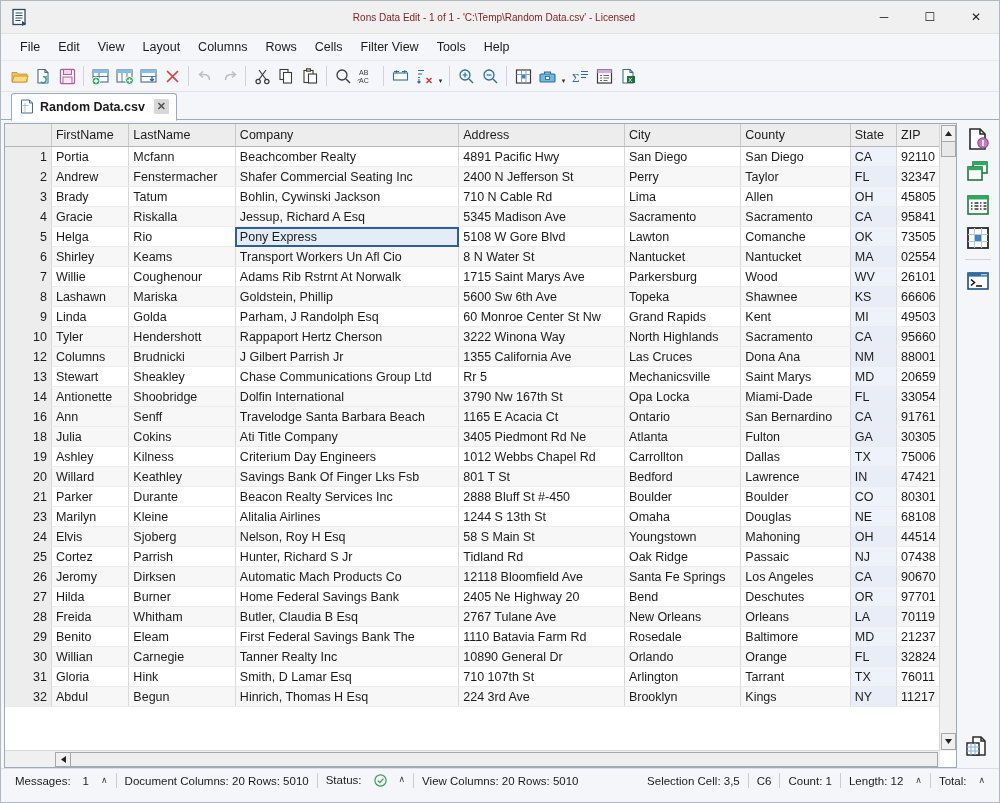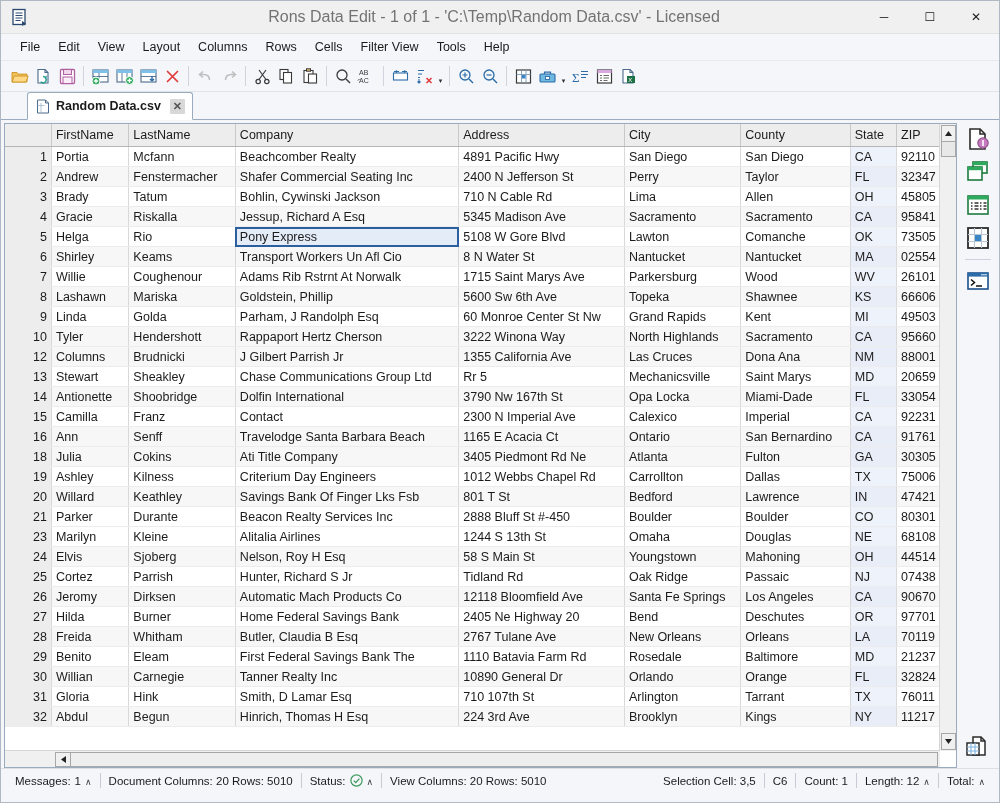--- a/index.html
+++ b/index.html
@@ -11,40 +11,40 @@
     color:#000;
     -webkit-font-smoothing:antialiased;
   }
   #app{position:relative;width:1000px;height:803px;box-sizing:border-box;
        border:1px solid #b0b8c4;background:#f4f6fa;overflow:hidden;}
 
   
   .titlebar{height:32px;background:#f0f0f0;display:flex;align-items:center;
             border-bottom:1px solid #e2e2e2;position:relative;}
   .title-icon{width:26px;height:24px;margin-left:6px;display:flex;align-items:center;justify-content:center;}
-  .title-text{position:absolute;left:0;right:12px;text-align:center;font-size:16px;color:#737373;pointer-events:none;}
+  .title-text{position:absolute;left:0;right:12px;text-align:center;font-size:10px;color:#7f1d1d;pointer-events:none;}
   .winbtns{margin-left:auto;display:flex;height:32px;}
   .winbtn{width:46px;height:32px;display:flex;align-items:center;justify-content:center;
           font-size:12px;color:#1b1b1b;}
 
   
   .menubar{height:26px;background:#f4f6fa;display:flex;align-items:center;padding-left:10px;
            border-bottom:1px solid #e7e9ee;}
   .menuitem{padding:3px 9px;font-size:12.5px;color:#1b1b1b;border-radius:2px;}
 
   
   .toolbar{height:30px;background:#f4f6fa;display:flex;align-items:center;padding:0 6px;
            border-bottom:1px solid #dfe3ea;}
   .tbtn{width:24px;height:24px;display:flex;align-items:center;justify-content:center;border-radius:2px;}
   .tsep{width:1px;height:20px;background:#cfd4dc;margin:0 4px;}
   .caret{width:9px;height:22px;display:flex;align-items:flex-end;justify-content:center;padding-bottom:5px;
          font-size:7px;color:#333;}
 
   
-  .tabstrip{height:28px;background:#f4f6fa;display:flex;align-items:flex-end;padding-left:26px;
+  .tabstrip{height:28px;background:#f4f6fa;display:flex;align-items:center;padding-left:10px;
             border-bottom:1px solid #9aaabf;box-sizing:border-box;}
   .tab{display:flex;align-items:center;gap:6px;height:26px;padding:0 7px 0 8px;
        background:#ffffff;border:1px solid #9aaabf;border-bottom:1px solid #ffffff;
        border-radius:3px 3px 0 0;font-size:12.5px;font-weight:bold;color:#1b1b1b;
        position:relative;top:1px;}
   .tab-close{width:15px;height:15px;display:flex;align-items:center;justify-content:center;
              background:#d8d8d8;color:#555;font-size:11px;border-radius:1px;margin-left:3px;}
 
   
   .workspace{display:flex;height:648px;background:#f4f6fa;}
@@ -83,21 +83,21 @@
   
   .rail{width:42px;background:#f4f6fa;display:flex;flex-direction:column;align-items:center;
         padding-top:4px;gap:3px;position:relative;}
   .railbtn{width:32px;height:30px;display:flex;align-items:center;justify-content:center;border-radius:2px;}
   .railsep{width:26px;height:1px;background:#ccd3de;margin:3px 0;}
   .rail-bottom{position:absolute;bottom:6px;}
 
   
   .statusbar{height:24px;background:#f4f6fa;border-top:1px solid #dcdfe6;display:flex;align-items:center;
              font-size:11.5px;color:#1b1b1b;padding:0 6px;box-sizing:border-box;}
-  .sgroup{display:flex;align-items:flex-end;gap:4px;padding:0 8px;white-space:nowrap;}
+  .sgroup{display:flex;align-items:flex-start;gap:12px;padding:0 8px;white-space:nowrap;}
   .sdiv{width:1px;height:15px;background:#c6cbd4;}
   .chev{font-size:9px;color:#444;}
   .spacer{flex:1;}
   svg{display:block;}
 </style>
 </head>
 <body>
 
 <div id="app">
 
@@ -469,31 +469,20 @@
             <tr class="alt">
               <td class="rownum">14</td>
               <td>Antionette</td>
               <td>Shoobridge</td>
               <td>Dolfin International</td>
               <td>3790 Nw 167th St</td>
               <td>Opa Locka</td>
               <td>Miami-Dade</td>
               <td class="statecol">FL</td>
               <td>33054</td>
-            </tr>
-            <tr>
-              <td class="rownum">15</td>
-              <td>Camilla</td>
-              <td>Franz</td>
-              <td>Contact</td>
-              <td>2300 N Imperial Ave</td>
-              <td>Calexico</td>
-              <td>Imperial</td>
-              <td class="statecol">CA</td>
-              <td>92231</td>
             </tr>
             <tr class="alt">
               <td class="rownum">16</td>
               <td>Ann</td>
               <td>Senff</td>
               <td>Travelodge Santa Barbara Beach</td>
               <td>1165 E Acacia Ct</td>
               <td>Ontario</td>
               <td>San Bernardino</td>
               <td class="statecol">CA</td>

